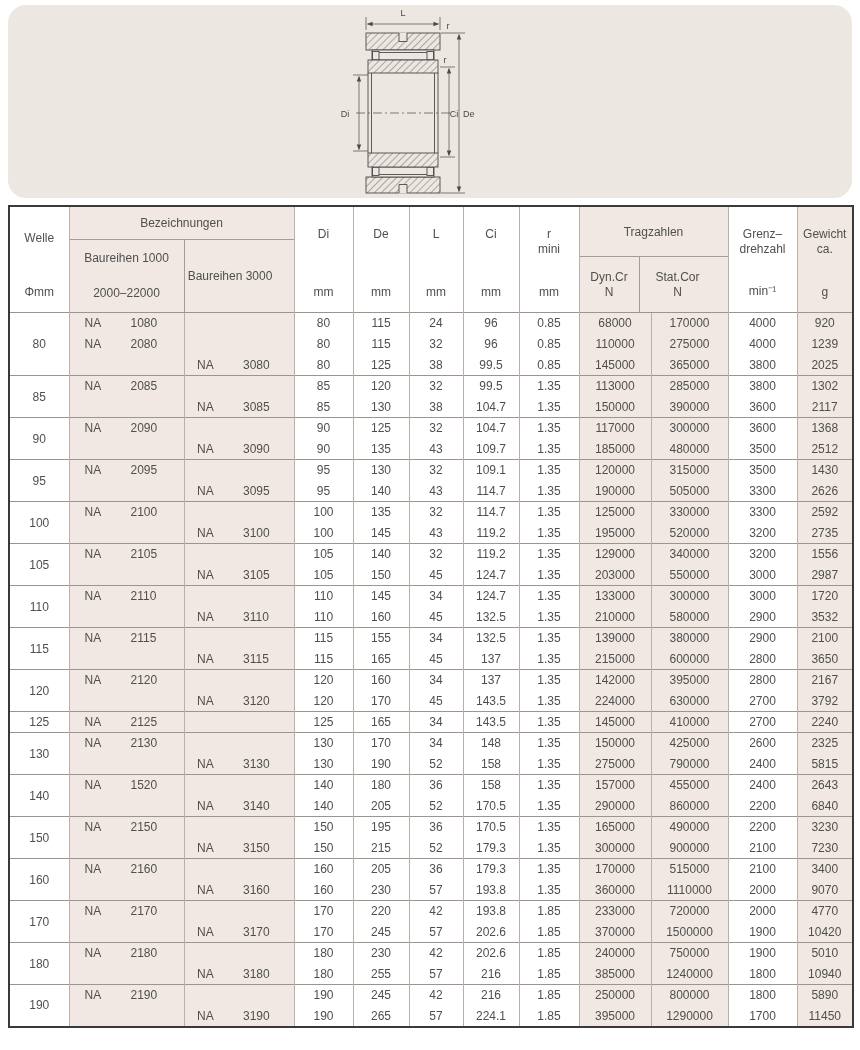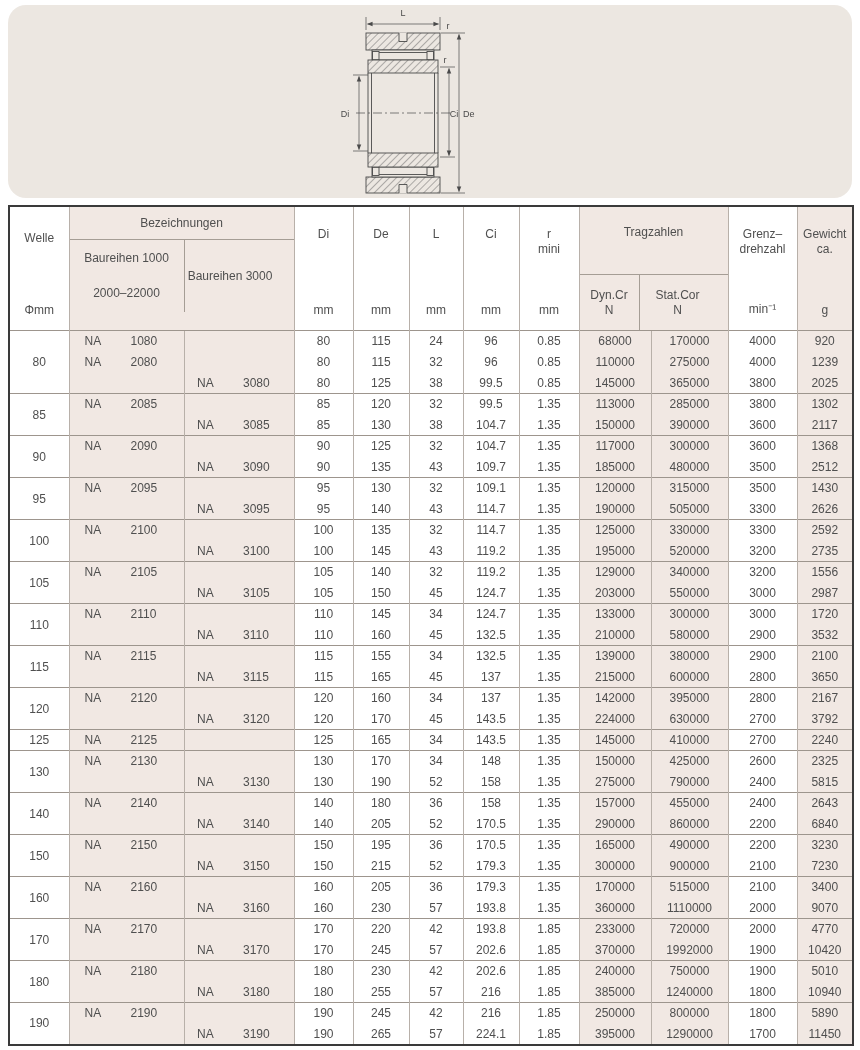--- a/index.html
+++ b/index.html
@@ -26,21 +26,21 @@
   .shade { background:#f1e8e3; }
   thead th { height:105px; padding:0; vertical-align:top; }
 
   .hv { height:100%; display:flex; flex-direction:column; justify-content:space-between; align-items:center; padding:24px 8px 13px; }
   .hv2 { height:100%; display:flex; flex-direction:column; justify-content:space-between; align-items:center; padding:20px 0 13px; }
   .hv2 .lbl { line-height:15px; }
   .bez-top { height:33px; line-height:33px; border-bottom:1px solid #a59d95; }
   .bez-bottom { height:72px; display:flex; }
   .bez-a { width:115px; border-right:1px solid #a59d95; display:flex; flex-direction:column; justify-content:space-around; align-items:center; padding:8px 0 10px;gap:16px; }
   .bez-b { width:91px; display:flex; align-items:center; justify-content:center; }
-  .trag-top { height:68px; line-height:50px; border-bottom:1px solid #a59d95; }
+  .trag-top { height:50px; line-height:50px; border-bottom:1px solid #a59d95; }
   .trag-bottom { height:55px; display:flex; }
   .trag-cell { display:flex; flex-direction:column; justify-content:center; align-items:center; line-height:15px; }
   .trag-dyn { width:60px; border-right:1px solid #a59d95; }
   .trag-stat { width:76px; }
 
   tbody td { height:21px; padding:0; }
   tr.group-start td { border-top:1px solid #9d958d; }
   td.desig span { display:inline-block; text-align:left; }
   td.desig .pref { width:26px; }
   td.desig .code { width:38px; margin-left:20px; }
@@ -508,21 +508,21 @@
           <td>52</td>
           <td>158</td>
           <td>1.35</td>
           <td class="shade">275000</td>
           <td class="shade">790000</td>
           <td>2400</td>
           <td class="shade">5815</td>
         </tr>
         <tr class="group-start">
           <td class="c-welle" rowspan="2">140</td>
-          <td class="desig shade"><span class="pref">NA</span><span class="code">2140</span></td>
+          <td class="desig shade"><span class="pref">NA</span><span class="code">1520</span></td>
           <td class="desig shade"></td>
           <td>140</td>
           <td>180</td>
           <td>36</td>
           <td>158</td>
           <td>1.35</td>
           <td class="shade">157000</td>
           <td class="shade">455000</td>
           <td>2400</td>
           <td class="shade">2643</td>
@@ -610,21 +610,21 @@
         </tr>
         <tr>
           <td class="desig shade"></td>
           <td class="desig shade"><span class="pref">NA</span><span class="code">3170</span></td>
           <td>170</td>
           <td>245</td>
           <td>57</td>
           <td>202.6</td>
           <td>1.85</td>
           <td class="shade">370000</td>
-          <td class="shade">1992000</td>
+          <td class="shade">1500000</td>
           <td>1900</td>
           <td class="shade">10420</td>
         </tr>
         <tr class="group-start">
           <td class="c-welle" rowspan="2">180</td>
           <td class="desig shade"><span class="pref">NA</span><span class="code">2180</span></td>
           <td class="desig shade"></td>
           <td>180</td>
           <td>230</td>
           <td>42</td>

